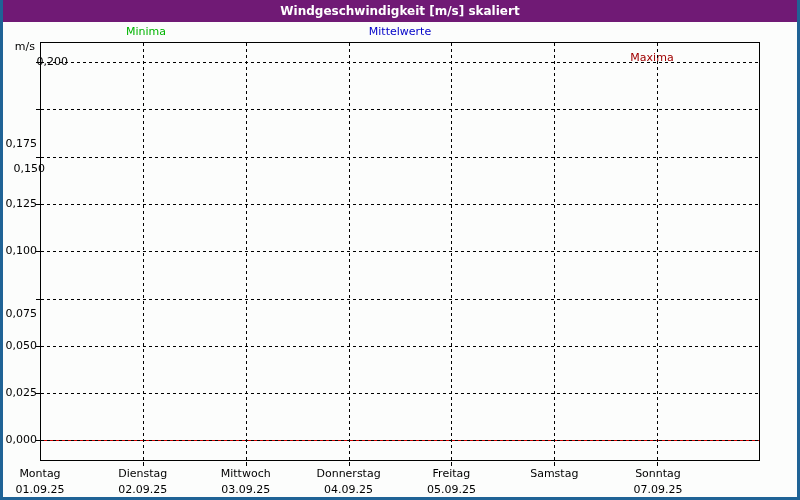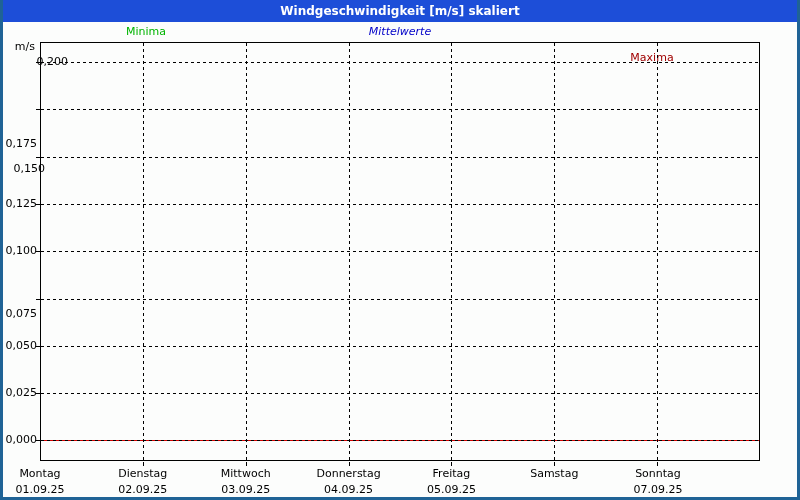--- a/index.html
+++ b/index.html
@@ -4,31 +4,31 @@
 <style>
   html,body{margin:0;padding:0;background:#ffffff;}
   .window{
     position:relative; width:800px; height:500px;
     background:#fcfdfc; overflow:hidden;
     font-family:"DejaVu Sans","Liberation Sans",sans-serif;
     color:#000;
   }
   .titlebar{
     position:absolute; left:0; top:0; width:800px; height:22px;
-    background:#1d4ed8; color:#ffffff;
+    background:#701a75; color:#ffffff;
     font-size:12px; font-weight:bold; line-height:22px; text-align:center;
   }
   .edge{position:absolute; background:#1f6396;}
   .edge-l{left:0; top:0; width:3px; height:500px;}
   .edge-r{left:797px; top:0; width:3px; height:500px;}
   .edge-b{left:0; top:497px; width:800px; height:3px;}
 
   .legend-item{position:absolute; top:25px; font-size:11px; white-space:nowrap; transform:translateX(-50%);}
   .legend-0{left:146px;}
-  .legend-1{left:400px;font-style:italic;}
+  .legend-1{left:400px;}
   .legend-2{left:652px;margin-top:26px;}
 
   .unit{position:absolute; left:0; top:40px; width:35px; text-align:right; font-size:11px;}
 
   .plot{
     position:absolute; left:40px; top:42px; width:718px; height:417px;
     border:1px solid #000; background:transparent;
   }
   .hgrid{
     position:absolute; left:0; width:718px; height:1px; z-index:3;

